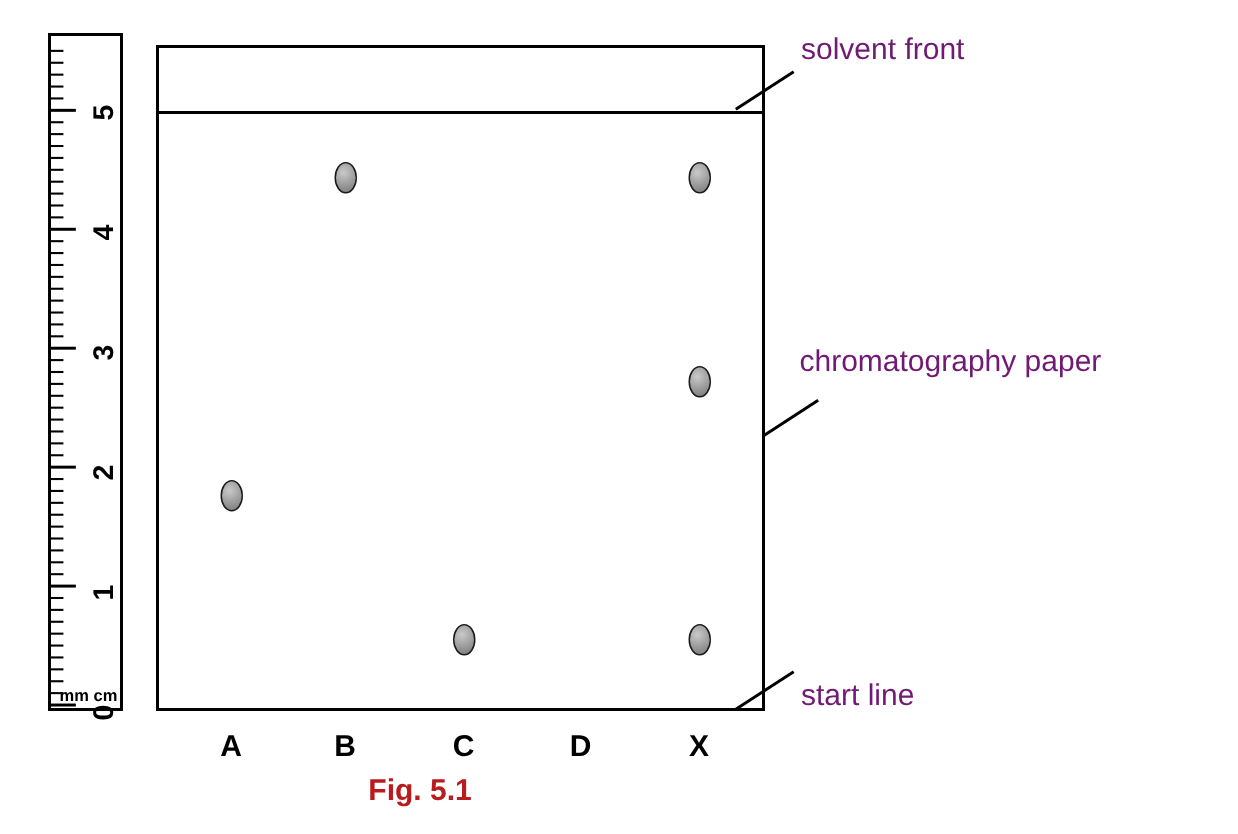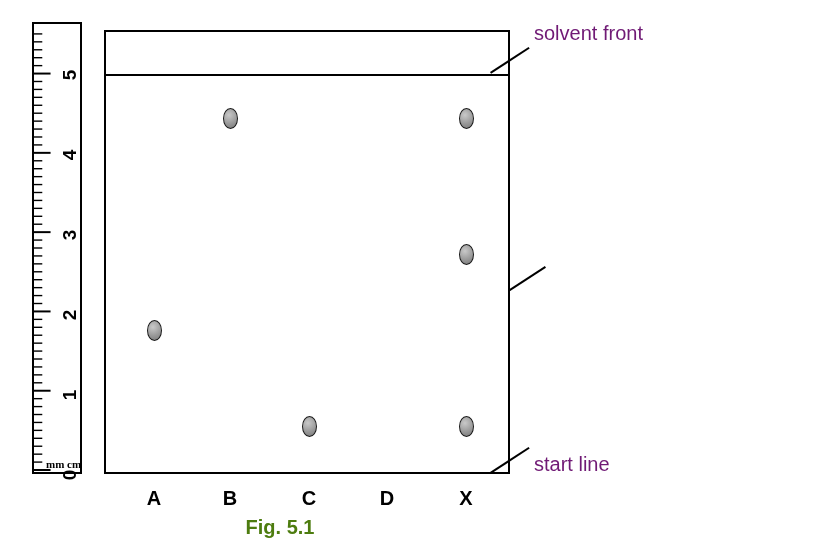--- a/index.html
+++ b/index.html
@@ -34,28 +34,27 @@
   }
   .ruler-ticks {
     position: absolute;
     left: 0; top: 0;
     width: 100%;
     height: 100%;
   }
   .ruler-unit-label {
     position: absolute;
     bottom: 2px;
-    left: 12px;
+    left: 0;
     width: 50px;
-    text-align: left;
+    text-align: center;
     font-size: 11px;
     font-weight: bold;
     color: #000;
     letter-spacing: 0px;
-    font-family: Liberation Serif, serif;
   }
   .cm-num {
     position: absolute;
     font-size: 19px;
     font-weight: bold;
     color: #000;
     transform: rotate(-90deg);
     transform-origin: center center;
     width: 20px;
     text-align: center;
@@ -122,21 +121,21 @@
   }
 
   .fig-caption {
     position: absolute;
     left: 0;
     top: 516px;
     width: 560px;
     text-align: center;
     font-size: 20px;
     font-weight: bold;
-    color: #4d7c0f;
+    color: #b91c1c;
   }
 </style>
 </head>
 <body>
 
 <div id="figure-root">
 
   <div class="ruler">
     <svg class="ruler-ticks" viewBox="0 0 50 452" preserveAspectRatio="none">
 
@@ -230,19 +229,20 @@
     <div class="lane-label" style="left:124px; top:455px;">B</div>
     <div class="lane-label" style="left:203px; top:455px;">C</div>
     <div class="lane-label" style="left:281px; top:455px;">D</div>
     <div class="lane-label" style="left:360px; top:455px;">X</div>
   </div>
 
   <div class="leader" style="left:490px; top:72px; width:46px; transform: rotate(-33deg);"></div>
   <div class="callout" style="left:534px; top:22px;">solvent front</div>
 
   <div class="leader" style="left:508px; top:290px; width:44px; transform: rotate(-33deg);"></div>
+  <div class="callout" style="left:533px; top:230px;">chromatography paper</div>
 
   <div class="leader" style="left:490px; top:472px; width:46px; transform: rotate(-33deg);"></div>
   <div class="callout" style="left:534px; top:408px;margin-top:45px;">start line</div>
 
   <div class="fig-caption">Fig. 5.1</div>
 
 </div>
 
 </body></html>

